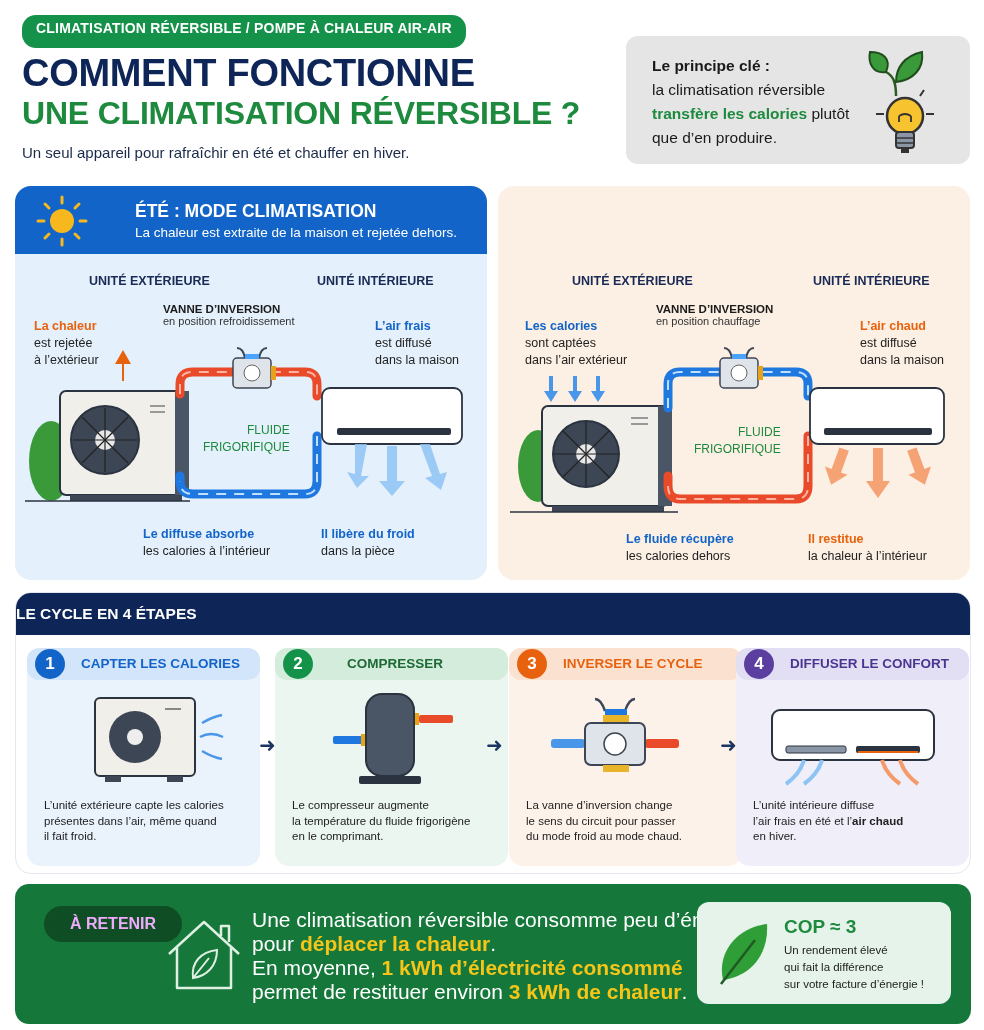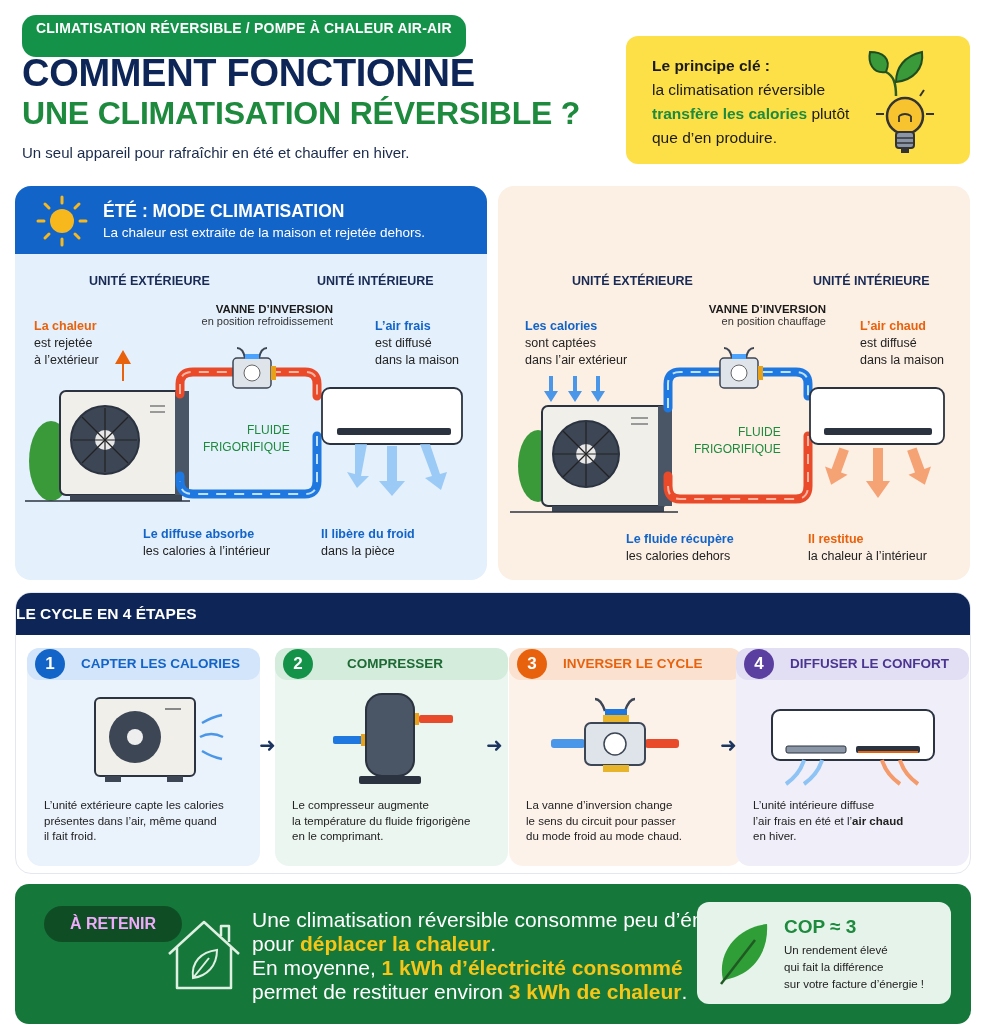--- a/index.html
+++ b/index.html
@@ -1,36 +1,36 @@
 <!DOCTYPE html>
 <html><head>
 <meta charset="utf-8">
 <style>
 *{box-sizing:border-box;margin:0;padding:0}
 body{width:984px;height:1030px;background:#fff;font-family:"Liberation Sans","DejaVu Sans",sans-serif;position:relative;overflow:hidden;color:#1a2340}
 .abs{position:absolute}
-.pill{left:22px;top:15px;height:42px;padding:0 14px;background:#15924a;color:#fff;border-radius:14px;font-weight:700;font-size:14px;line-height:27px;letter-spacing:.2px}
+.pill{left:22px;top:15px;height:33px;padding:0 14px;background:#15924a;color:#fff;border-radius:14px;font-weight:700;font-size:14px;line-height:27px;letter-spacing:.2px}
 .t1{left:22px;top:52px;font-size:38px;font-weight:900;color:#0d2657;letter-spacing:-.3px;line-height:42px}
 .t2{left:22px;top:94px;font-size:32px;font-weight:900;color:#1d8a3e;line-height:38px;letter-spacing:-.2px}
 .sub{left:22px;top:144px;font-size:15px;color:#1a2a4a}
-.principle{left:626px;top:36px;width:344px;height:128px;background:#fde047;border-radius:12px}
+.principle{left:626px;top:36px;width:344px;height:128px;background:#e5e5e5;border-radius:12px}
 .principle .txt{position:absolute;left:26px;top:18px;font-size:15.5px;line-height:24px;color:#1a1a1a}
 .principle .txt b{font-weight:700}
 .green{color:#1d8a3e;font-weight:700}
 .panel{top:186px;width:472px;height:394px;border-radius:16px;overflow:hidden}
-.panel .head{height:68px;padding-left:88px;position:relative;color:#fff}
+.panel .head{height:68px;padding-left:120px;position:relative;color:#fff}
 .panel .head h2{position:absolute;top:15px;font-size:17.5px;font-weight:800}
 .panel .head p{position:absolute;top:39px;font-size:13.5px}
 .panel .head .ico{position:absolute;left:20px;top:8px;width:54px;height:54px}
 .summer{left:15px;background:#e4f0fb}
 .summer .head{background:#1264c8}
 .winter{left:498px;background:#fcefe3}
 .winter .head{background:#e8620d}
 .unitlbl{position:absolute;font-size:12.5px;font-weight:800;color:#182a55}
-.valve{position:absolute;font-size:11.5px;font-weight:800;color:#1a1a1a;text-align:right;width:170px}
+.valve{position:absolute;font-size:11.5px;font-weight:800;color:#1a1a1a;text-align:left;width:170px}
 .valve span{display:block;font-weight:400;font-size:11px;color:#333}
 .note{position:absolute;font-size:12.5px;line-height:17px;color:#222}
 .note b{display:block;font-weight:700}
 .o{color:#e8620d}.b{color:#1264c8}
 .fluide{position:absolute;font-size:12px;font-weight:400;color:#1d8a3e;text-align:right;line-height:17px}
 .cycle{left:15px;top:592px;width:956px;height:282px;border-radius:16px;background:#fff;border:1px solid #e4e8ee;overflow:hidden}
 .cycle .head{height:42px;background:#0d2657;color:#fff;line-height:42px;font-weight:800;font-size:15.5px}
 .step{position:absolute;top:55px;width:233px;height:218px;border-radius:14px}
 .step .sh{height:32px;border-radius:12px;position:relative;font-weight:800;font-size:13.5px;line-height:32px}
 .step .num{position:absolute;left:8px;top:1px;width:30px;height:30px;border-radius:50%;color:#fff;text-align:center;font-size:17px;line-height:30px;font-weight:900}

